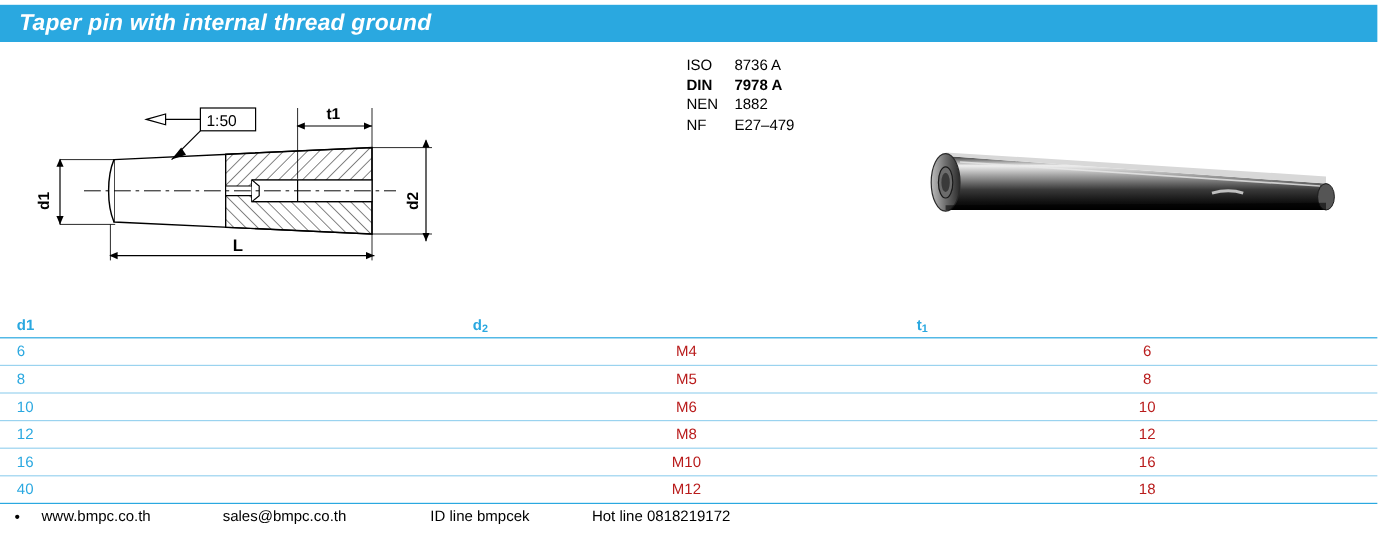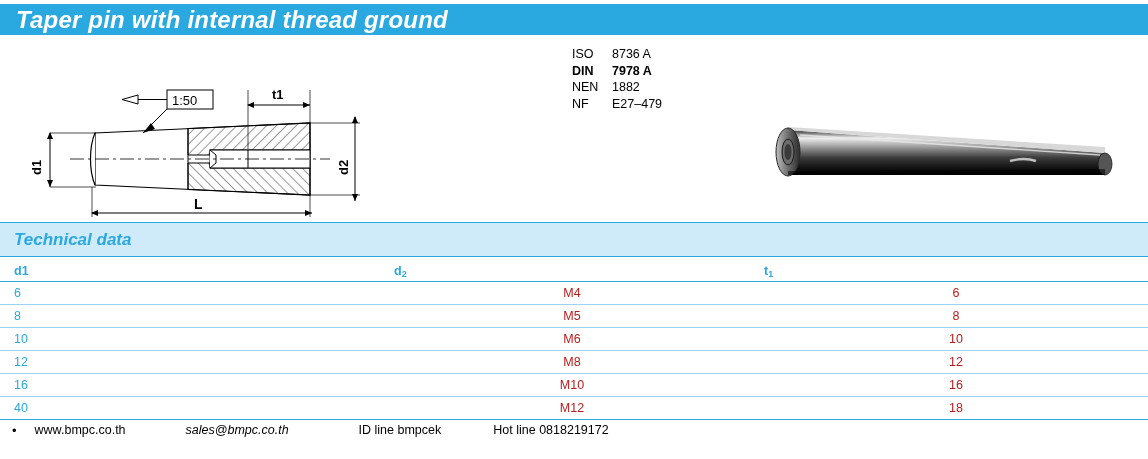--- a/index.html
+++ b/index.html
@@ -26,21 +26,21 @@
     left: 0;
     top: 4px;
     width: 1148px;
     height: 31px;
     background: #2aa8e0;
     display: flex;
     align-items: center;
   }
   .title-bar .title-text {
     color: #ffffff;
-    font-size: 24px;
+    font-size: 19px;
     font-style: italic;
     font-weight: bold;
     padding-left: 16px;
     letter-spacing: 0.2px;
   }
 
   
   .drawing-area {
     position: absolute;
     left: 0;
@@ -156,21 +156,21 @@
     padding-left: 12px;
     padding-right: 18px;
     font-size: 13px;
   }
   .footer .item {
     padding-right: 40px;
     white-space: nowrap;
     text-align: center;
   }
   .footer .item.website { padding-right: 60px; }
-  .footer .item.email { padding-right: 58px; font-style: italic; }
+  .footer .item.email { padding-right: 58px; }
   .footer .item.line { padding-right: 52px; margin-left: 12px; }
 </style>
 </head>
 <body>
 
 <div class="page">
 
   <div class="title-bar">
     <span class="title-text">Taper pin with internal thread ground</span>
   </div>
@@ -284,23 +284,20 @@
       <ellipse cx="28" cy="117" rx="3.5" ry="8" fill="#3a3a3a"></ellipse>
 
       <ellipse cx="345" cy="129" rx="7" ry="11" fill="#555555" stroke="#1a1a1a" stroke-width="0.8"></ellipse>
 
       <path d="M28,140 L345,140 L345,134 L28,136 Z" fill="#000000" opacity="0.55"></path>
 
       <path d="M250,126 q14,-4 26,0" stroke="#cfcfcf" stroke-width="2.4" fill="none" opacity="0.9"></path>
     </svg>
   </div>
 
-  <div class="tech-head">
-    <span class="label">Technical data</span>
-  </div>
 
   <table class="data-table">
     <colgroup>
       <col class="c1">
         <col class="c2">
         <col class="c3">
     </colgroup>
     <thead>
       <tr>
         <th><span>d1</span></th>

